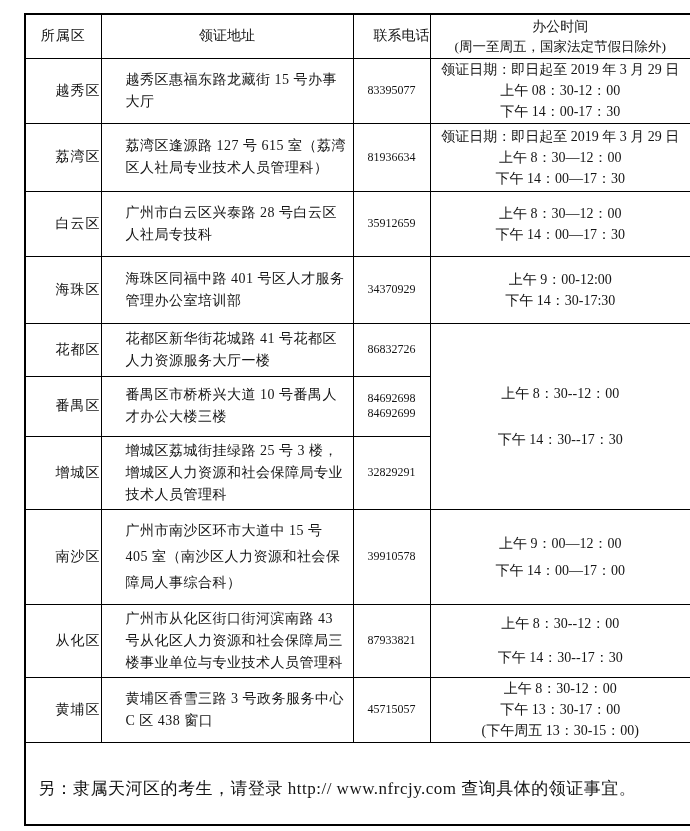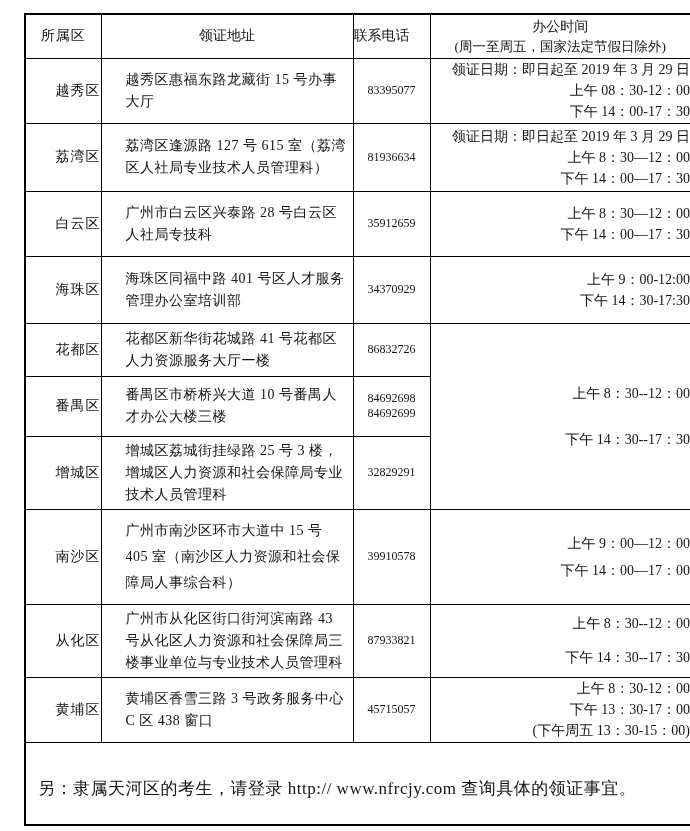--- a/index.html
+++ b/index.html
@@ -19,21 +19,21 @@
   }
   td {
     border: 1px solid #000;
     font-size: 14px;
     vertical-align: middle;
     overflow: hidden;
   }
   td.c-district { text-align: right; letter-spacing: 1px; }
   td.c-address  { text-align: left; padding: 3px 5px 3px 24px; line-height: 22px; letter-spacing: 0.5px; }
   td.c-phone    { text-align: center; font-size: 12px; }
-  td.c-hours    { text-align: right; }
+  td.c-hours    { text-align: center; }
   td.c-hours .hours-line { line-height: 21px; }
   td.c-hours .gap-lg { height: 25px; }
   td.c-hours .gap-sm { height: 13px; }
   tr.header-row td { text-align: center; }
   .hours-head-title { line-height: 20px; }
   .hours-head-sub { line-height: 19px; font-size: 13.5px; }
   td.c-note {
     font-size: 17px;
     line-height: 41px;
     padding: 10px 10px 0 12px;
@@ -50,21 +50,21 @@
     <col style="width:76px">
     <col style="width:252px">
     <col style="width:77px">
     <col style="width:261px">
   </colgroup>
 
   <tbody>
       <tr class="header-row" style="height:44px">
     <td class="c-district">所属区</td>
     <td style="text-align:center">领证地址</td>
-    <td style="text-align:left">联系电话</td>
+    <td style="text-align:right">联系电话</td>
     <td>
       <div class="hours-head-title">办公时间</div>
       <div class="hours-head-sub">(周一至周五，国家法定节假日除外)</div>
     </td>
   </tr>
 
   <tr style="height:65px">
     <td class="c-district">越秀区</td>
     <td class="c-address">越秀区惠福东路龙藏街 15 号办事大厅</td>
     <td class="c-phone">83395077</td>

